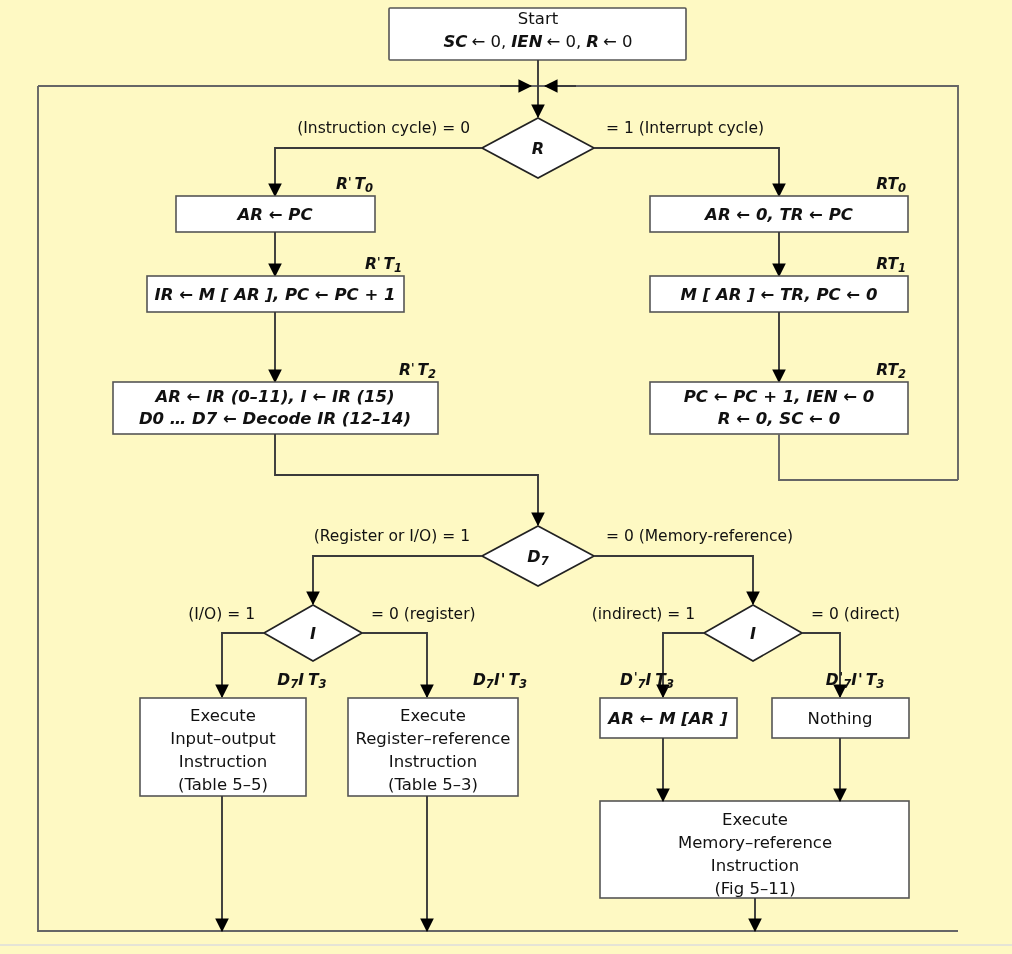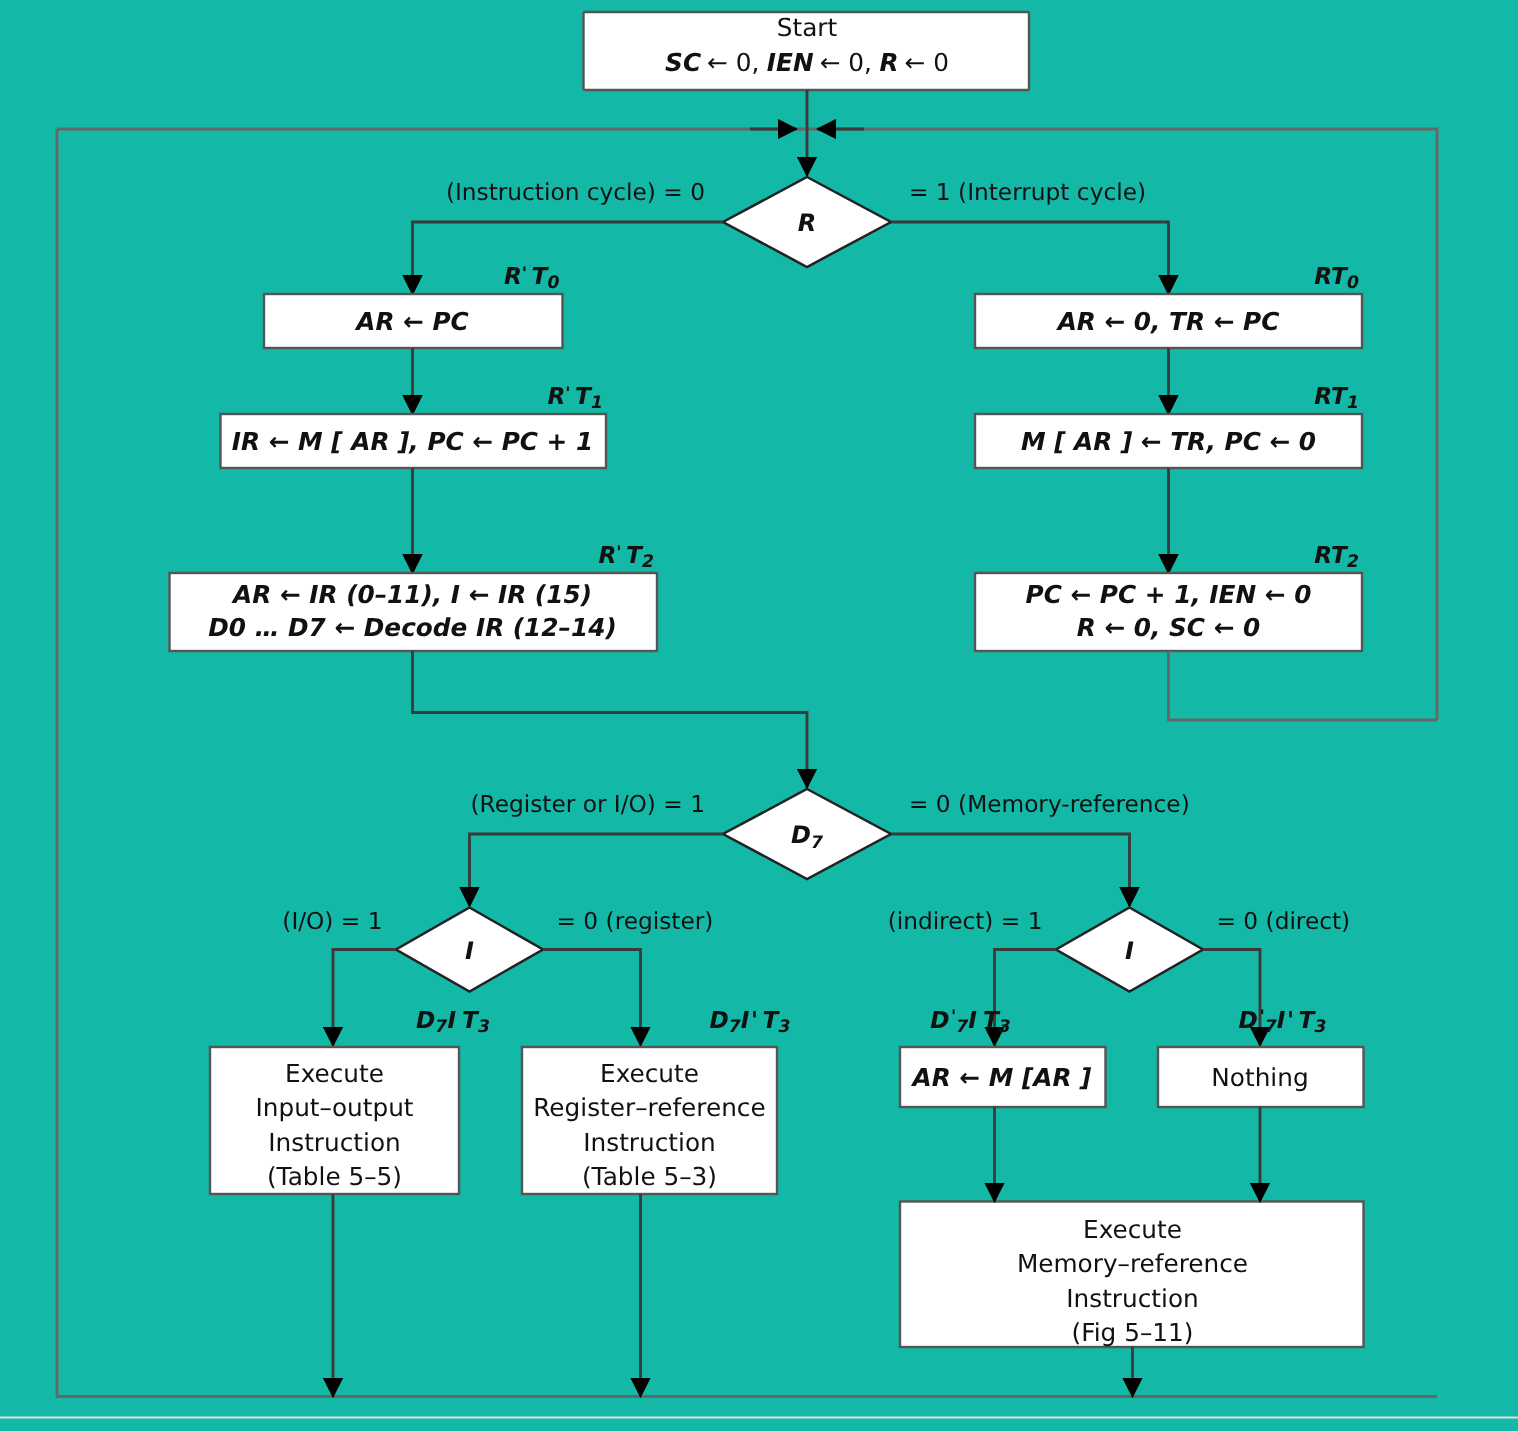--- a/index.html
+++ b/index.html
@@ -1,18 +1,18 @@
 <!DOCTYPE html>
 <html><head>
 <meta charset="utf-8">
 <style>
   html,body{margin:0;padding:0;background:#ffffff;}
   body{width:1012px;height:954px;overflow:hidden;
        font-family:"DejaVu Sans","Liberation Sans",sans-serif;}
-  #stage{position:relative;width:1012px;height:954px;background:#14b8a6;}
+  #stage{position:relative;width:1012px;height:954px;background:#fef9c3;}
   svg{position:absolute;left:0;top:0;}
   .bx{fill:#ffffff;stroke:#555555;stroke-width:1.6;}
   .ln{stroke:#3a3a3a;stroke-width:1.9;fill:none;}
   .ln2{stroke:#666666;stroke-width:1.9;fill:none;}
   .dm{fill:#ffffff;stroke:#222222;stroke-width:1.7;}
   .ar{fill:#000000;}
   text{fill:#111111;font-family:"DejaVu Sans","Liberation Sans",sans-serif;}
   .t-box{font-size:16.5px;}
   .t-it{font-style:italic;font-weight:bold;}
   .t-lab{font-size:15.5px;}

